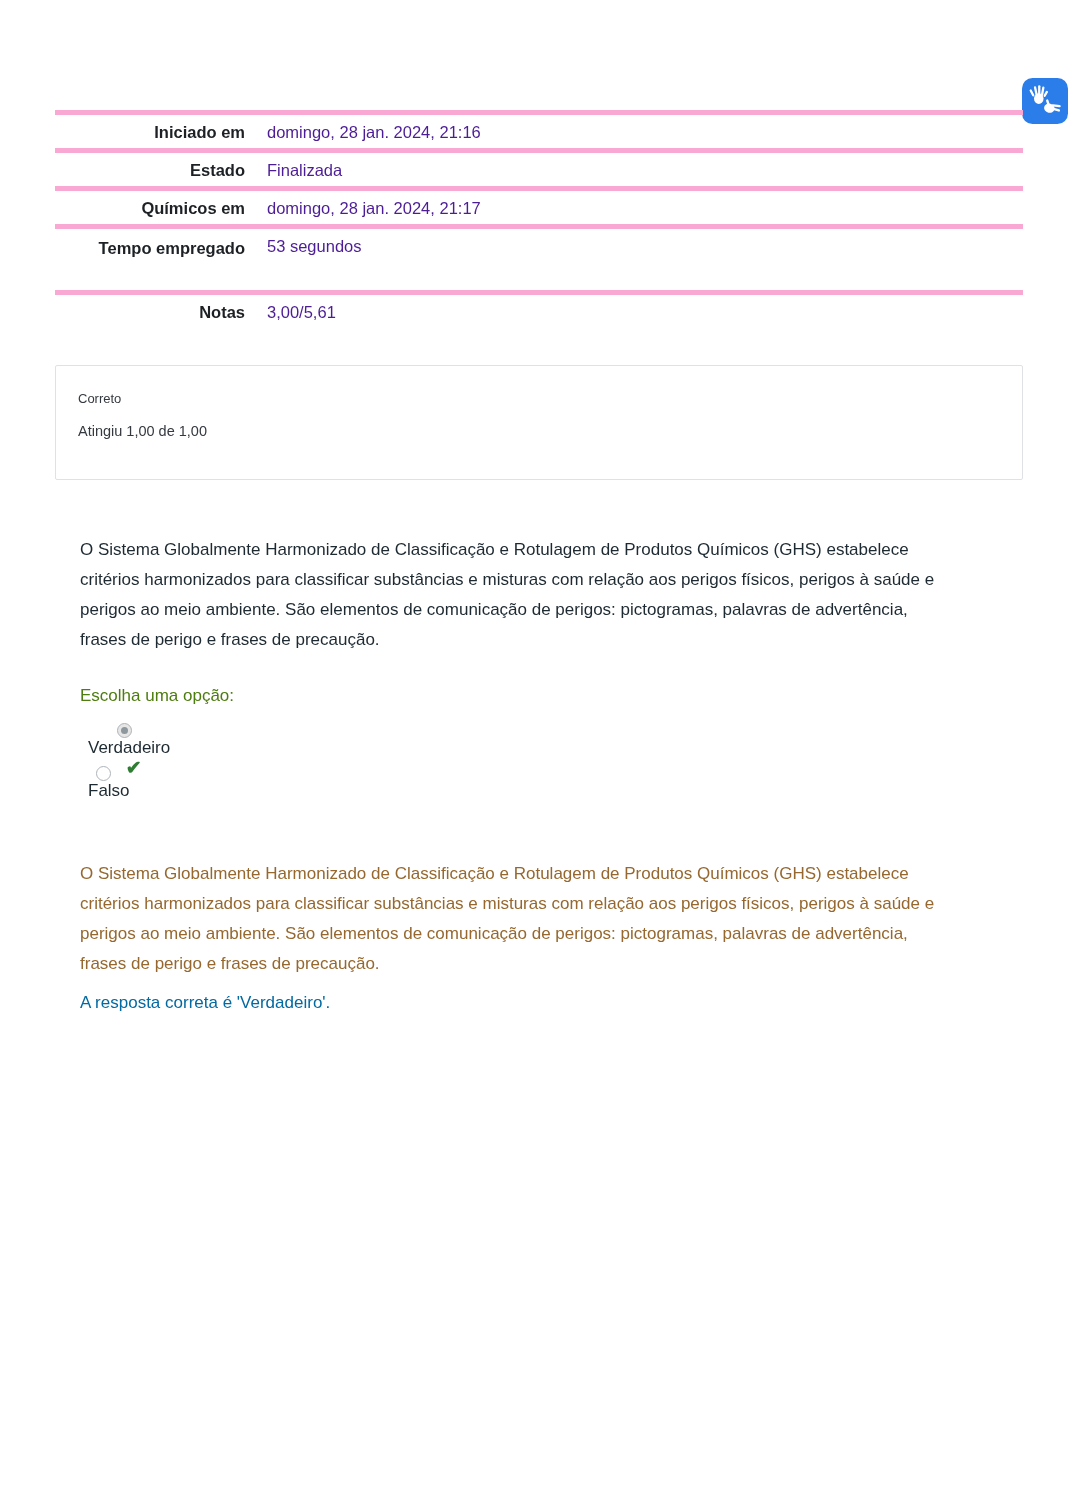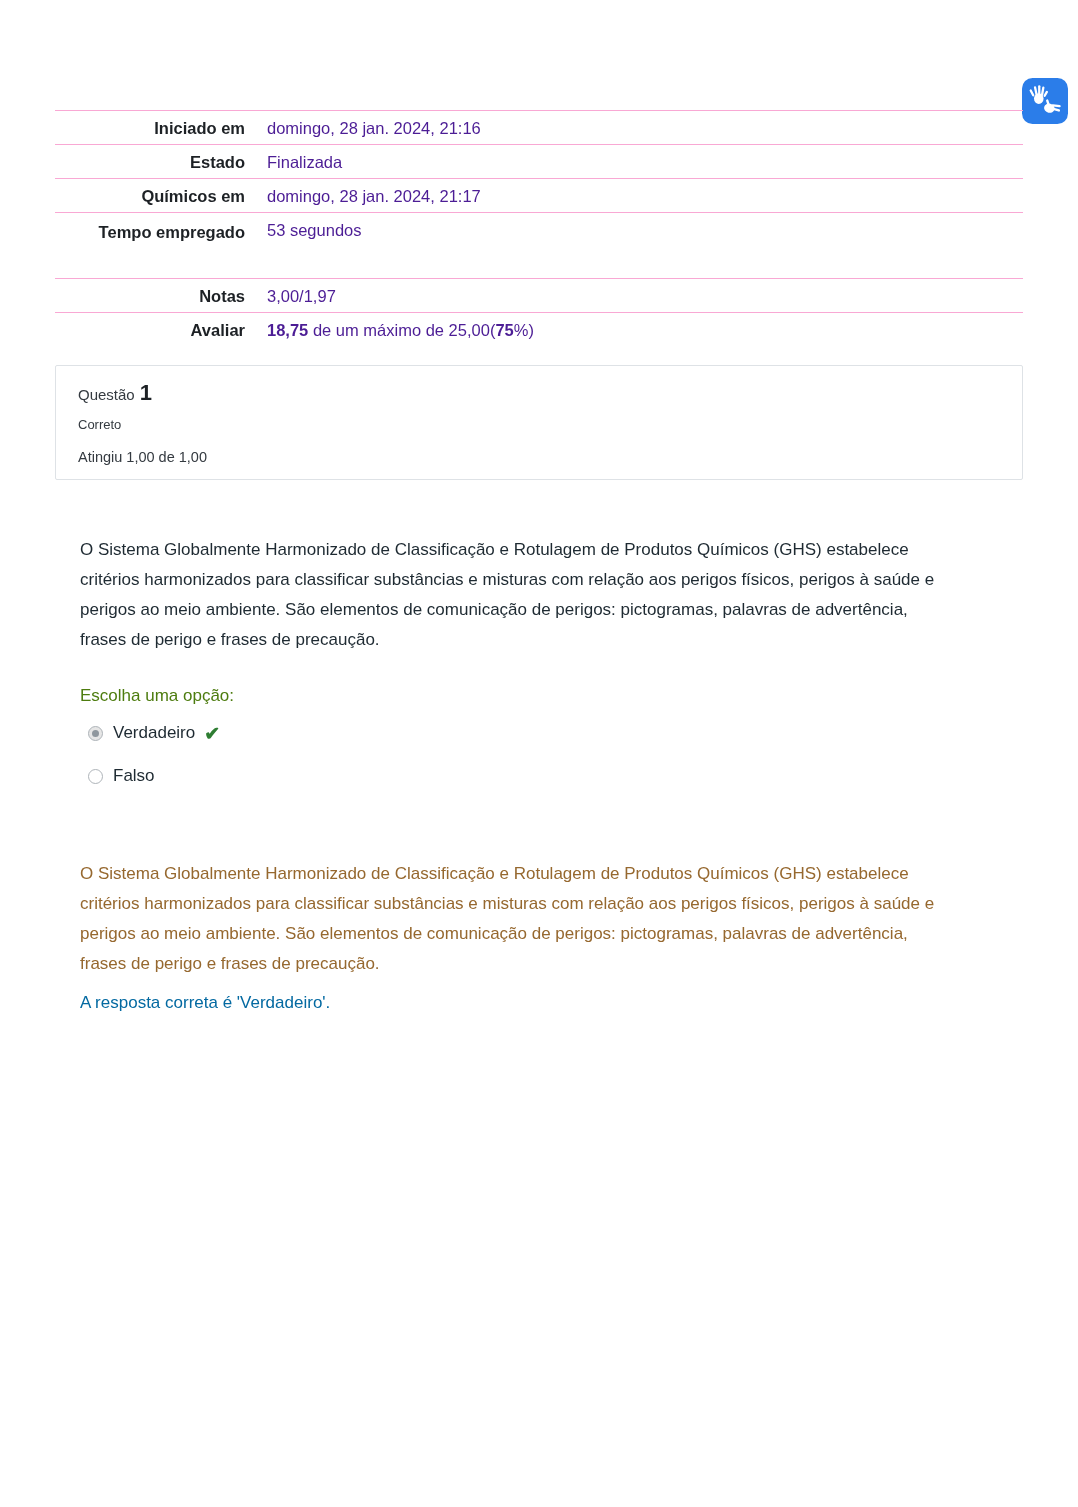--- a/index.html
+++ b/index.html
@@ -16,21 +16,21 @@
   .handtalk-btn {
     position:absolute; top:78px; left:1022px;
     width:46px; height:46px; border:none; padding:0;
     background:transparent; cursor:pointer;
   }
 
   
   .summary { position:absolute; top:110px; left:55px; width:968px; font-size:16.5px; }
   .summary-row {
     display:flex; align-items:flex-start;
-    border-top:1px solid #f9a8d4;
+    border-top:5px solid #f9a8d4;
     padding:6px 0 5px 0;
     min-height:33px;
     line-height:22px;
   }
   .summary-row.row-tall { min-height:66px; }
   .summary-row.row-tall .cell-label span { line-height:27px;margin-left:8px; }
   .cell-label { width:190px; text-align:right; font-weight:bold; color:#1d2125; flex:none; }
   .cell-label span { display:inline-block; max-width:152px; }
   .cell-value { padding-left:22px; color:#4c1d95; }
   .cell-value b { font-weight:bold; }
@@ -50,21 +50,21 @@
 
   
   .qtext {
     position:absolute; top:535px; left:80px; width:868px;
     font-size:17px; line-height:30px; color:#1e2a32;
   }
   .prompt {
     position:absolute; top:686px; left:80px;
     font-size:17px; color:#4d7c0f;
   }
-  .option { position:absolute; left:88px; display:flex; align-items:center; font-size:17px; color:#1e2a32; }
+  .option { position:absolute; left:88px; display:flex; align-items:center; font-size:17px; color:#1e2a32;flex-direction:column; }
   .option-1 { top:723px; }
   .option-2 { top:766px; }
   .radio {
     width:15px; height:15px; border-radius:50%;
     border:1px solid #aeb4b9; background:#fff;
     margin-right:10px; flex:none; position:relative;
   }
   .radio.checked { background:#e6e6e6; }
   .radio.checked::after {
     content:""; position:absolute; left:3px; top:3px;
@@ -119,32 +119,25 @@
   <div class="summary-row">
     <div class="cell-label"><span>Químicos em</span></div>
     <div class="cell-value">domingo, 28 jan. 2024, 21:17</div>
   </div>
   <div class="summary-row row-tall">
     <div class="cell-label"><span>Tempo empregado</span></div>
     <div class="cell-value">53 segundos</div>
   </div>
   <div class="summary-row">
     <div class="cell-label"><span>Notas</span></div>
-    <div class="cell-value">3,00/1,97</div>
-  </div>
-  <div class="summary-row">
-    <div class="cell-label"><span>Avaliar</span></div>
-    <div class="cell-value"><b>18,75</b><span> de um máximo de 25,00(</span><b>75</b><span>%)</span></div>
+    <div class="cell-value">3,00/5,61</div>
   </div>
 </div>
 
 <div class="question-info">
-  <div class="qno-line">
-    <span>Questão</span><span class="qnum">1</span>
-  </div>
   <div class="qstate">Correto</div>
   <div class="qgrade">Atingiu 1,00 de 1,00</div>
 </div>
 
 <div class="qtext">O Sistema Globalmente Harmonizado de Classificação e Rotulagem de Produtos Químicos (GHS) estabelece critérios harmonizados para classificar substâncias e misturas com relação aos perigos físicos, perigos à saúde e perigos ao meio ambiente. São elementos de comunicação de perigos: pictogramas, palavras de advertência, frases de perigo e frases de precaução.</div>
 
 <div class="prompt">Escolha uma opção:</div>
 
 <div class="option option-1">
   <span class="radio checked"></span>

